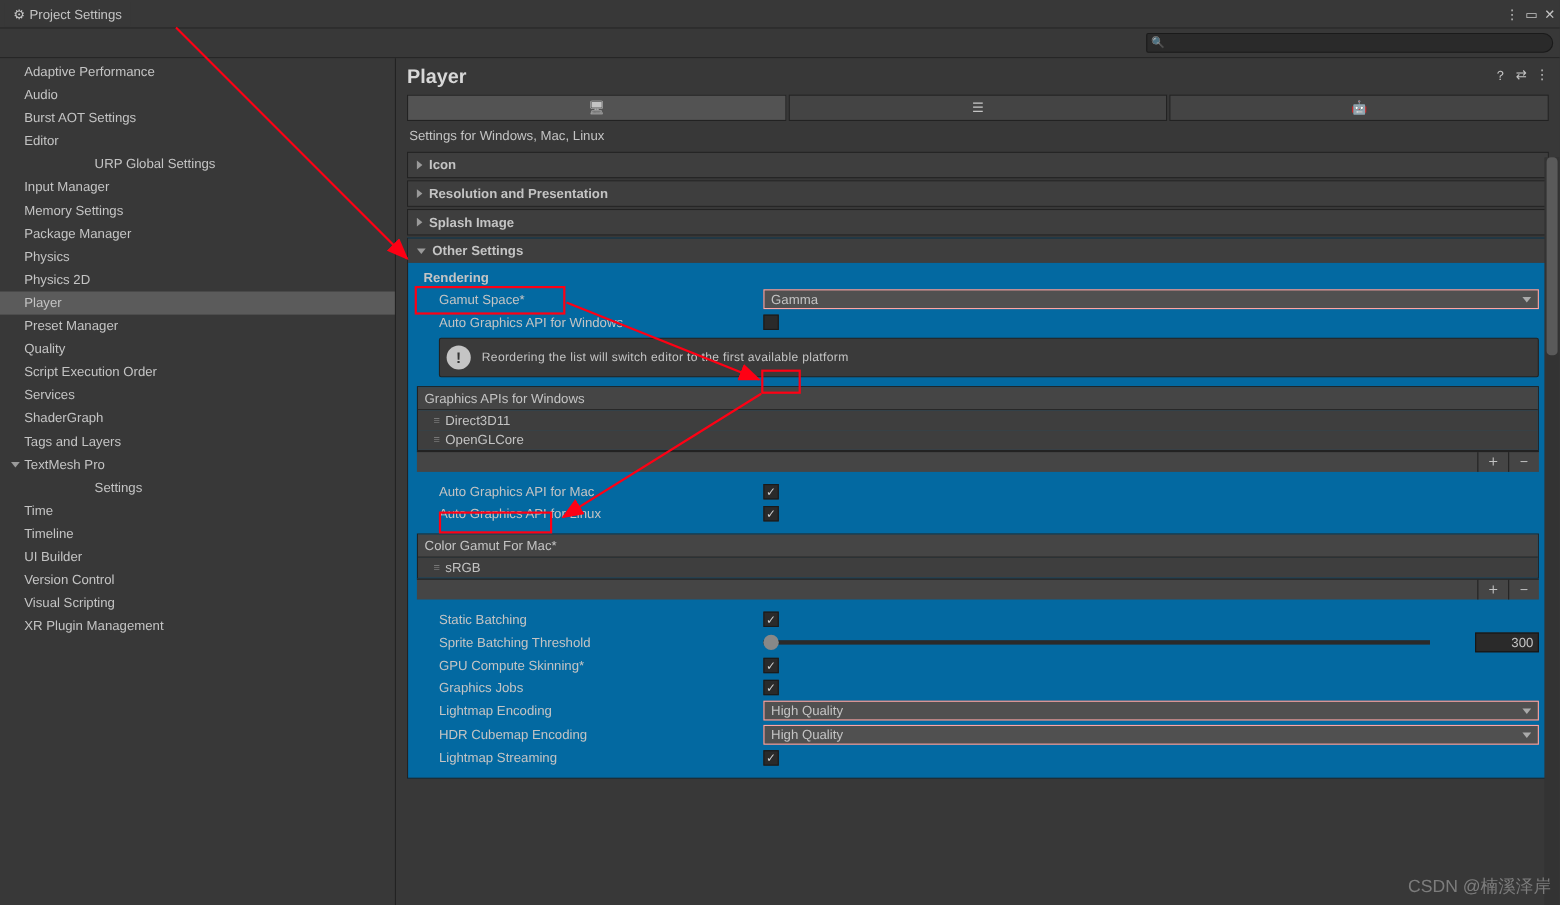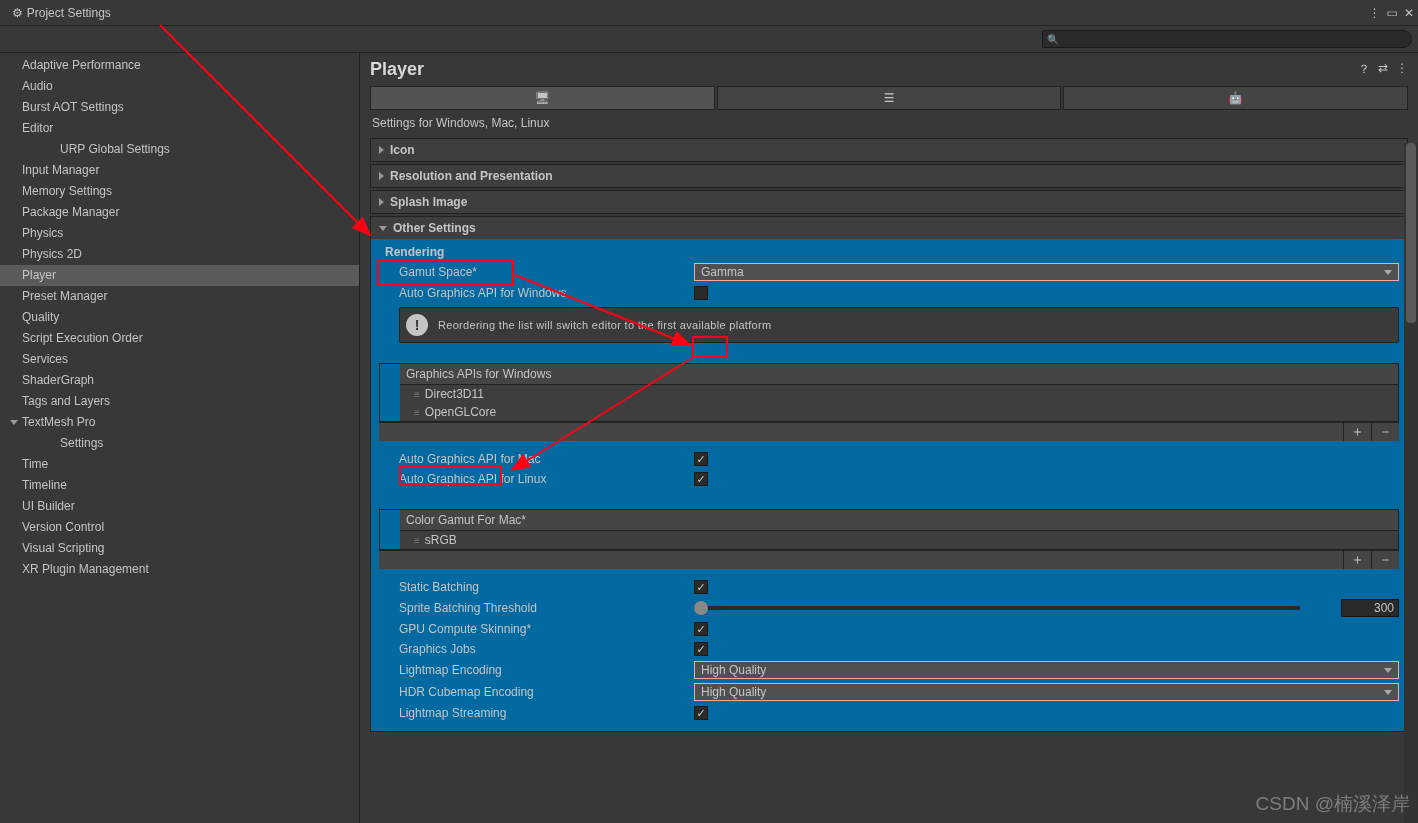--- a/index.html
+++ b/index.html
@@ -10,21 +10,21 @@
 .win-controls { margin-left:auto; display:flex; gap:6px; align-items:center; font-size:12px;}
 .win-controls span { cursor:pointer; }
 .search-row { display:flex; justify-content:flex-end; padding:4px 6px; background:#383838; border-bottom:1px solid #222;}
 .search-box { width:370px; height:18px; background:#2a2a2a; border:1px solid #1a1a1a; display:flex; align-items:center; padding:0 4px; border-radius:2px 10px 10px 2px;}
 .search-box .mag { font-size:10px; margin-right:4px; opacity:.7;}
 .main { display:flex; height:calc(100% - 50px);}
 .sidebar { width:360px; background:#383838; border-right:1px solid #222; overflow:auto; padding-top:2px;}
 .side-item { padding:2px 6px 2px 22px; line-height:17px; cursor:pointer;}
 .side-item.selected { background:#5b5b5b;}
 .side-item.expandable { padding-left:10px;}
-.side-item.child { padding-left:60px;}
+.side-item.child { padding-left:42px;margin-left:44px;}
 .expand-tri { display:inline-block; width:0; height:0; border-left:4px solid transparent; border-right:4px solid transparent; border-top:5px solid #9a9a9a; margin-right:4px; vertical-align:middle;}
 .content { flex:1; background:#383838; overflow:auto; position:relative;}
 .content-header { display:flex; align-items:center; padding:6px 10px;}
 .content-header h1 { font-size:18px; font-weight:600; color:#d8d8d8;}
 .content-header .header-icons { margin-left:auto; display:flex; gap:8px; font-size:12px;}
 .platform-tabs { display:flex; margin:0 10px; gap:2px;}
 .platform-tab { flex:1; height:24px; background:#444; border:1px solid #222; display:flex; align-items:center; justify-content:center; font-size:12px; cursor:pointer;}
 .platform-tab.active { background:#535353;}
 .platform-label { padding:6px 12px; color:#c4c4c4;}
 .section { margin:2px 10px; border:1px solid #222; background:#0369a1;}
@@ -35,32 +35,32 @@
 .section-body { padding:2px 8px 8px 8px;}
 .subhead { font-weight:600; padding:4px 0 2px 6px;}
 .prop-row { display:flex; align-items:center; padding:2px 0 2px 20px; min-height:20px;}
 .prop-label { width:295px; flex-shrink:0;}
 .dropdown { flex:1; background:#505050; border:1px solid #fca5a5; height:18px; display:flex; align-items:center; padding:0 6px; position:relative; cursor:pointer;}
 .dropdown::after { content:''; position:absolute; right:6px; top:6px; width:0;height:0;border-left:4px solid transparent;border-right:4px solid transparent;border-top:5px solid #aaa;}
 .checkbox { width:14px; height:14px; background:#2a2a2a; border:1px solid #1a1a1a; display:inline-flex; align-items:center; justify-content:center; font-size:10px; cursor:pointer;}
 .checkbox.checked::after { content:'✓'; color:#ccc; font-size:11px;}
 .info-box { display:flex; align-items:center; gap:10px; background:#3a3a3a; border:1px solid #222; padding:6px; margin:4px 0 4px 20px; border-radius:2px;}
 .info-badge { width:22px; height:22px; border-radius:50%; background:#c4c4c4; color:#333; display:flex; align-items:center; justify-content:center; font-weight:700; font-size:14px; flex-shrink:0;}
-.list-box { border:1px solid #222; margin:20px 0 0 0;padding-left:20px;}
+.list-box { border:1px solid #222; margin:8px 0 0 0;}
 .list-head { background:#454545; padding:3px 6px; font-size:12px; border-bottom:1px solid #222;}
 .list-item { display:flex; align-items:center; padding:2px 6px 2px 14px; background:#3e3e3e;}
 .drag-handle { color:#777; margin-right:6px; font-size:10px; letter-spacing:-1px;}
 .list-controls { display:flex; justify-content:flex-end; background:#454545; border-top:1px solid #222;}
 .list-btn { width:28px; height:18px; display:flex; align-items:center; justify-content:center; border-left:1px solid #222; font-size:14px; cursor:pointer;}
 .slider-row .slider-track { flex:1; height:4px; background:#2a2a2a; position:relative; margin:0 8px 0 0;}
 .slider-row .slider-thumb { position:absolute; left:0; top:-5px; width:14px; height:14px; border-radius:50%; background:#888; cursor:pointer;}
 .slider-val { width:58px; background:#2a2a2a; border:1px solid #161616; height:18px; display:flex; align-items:center; justify-content:flex-end; padding:0 4px;margin-left:33px;}
 .red-box { position:absolute; border:2px solid #ff0014; pointer-events:none;}
 .arrow { position:absolute; pointer-events:none;}
-.watermark { position:absolute; right:8px; bottom:6px; color:#aaa; font-size:19px; opacity:.6;}
+.watermark { position:absolute; right:8px; bottom:6px; color:#aaa; font-size:16px; opacity:.6;}
 .vscroll{position:absolute; right:0; top:90px; bottom:0; width:14px; background:#333;}
 .vscroll-thumb{position:absolute; left:2px; right:2px; top:0; height:180px; background:#5a5a5a; border-radius:4px;}
 </style>
 </head>
 <body>
 
 <div class="window-header">
   <div class="tab">
     <span class="gear">⚙</span>
     <span>Project Settings</span>

